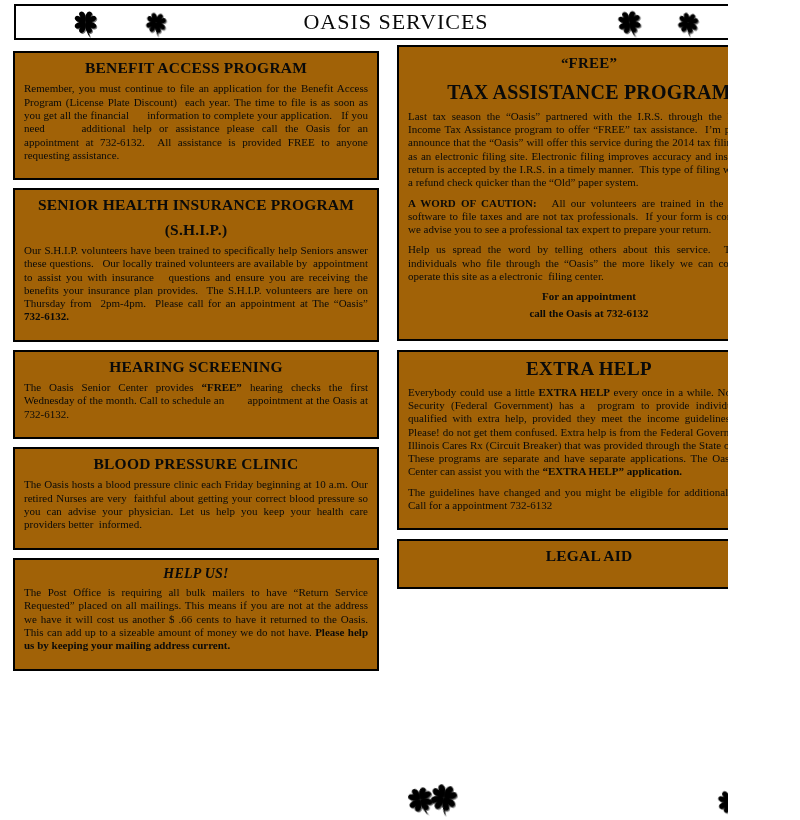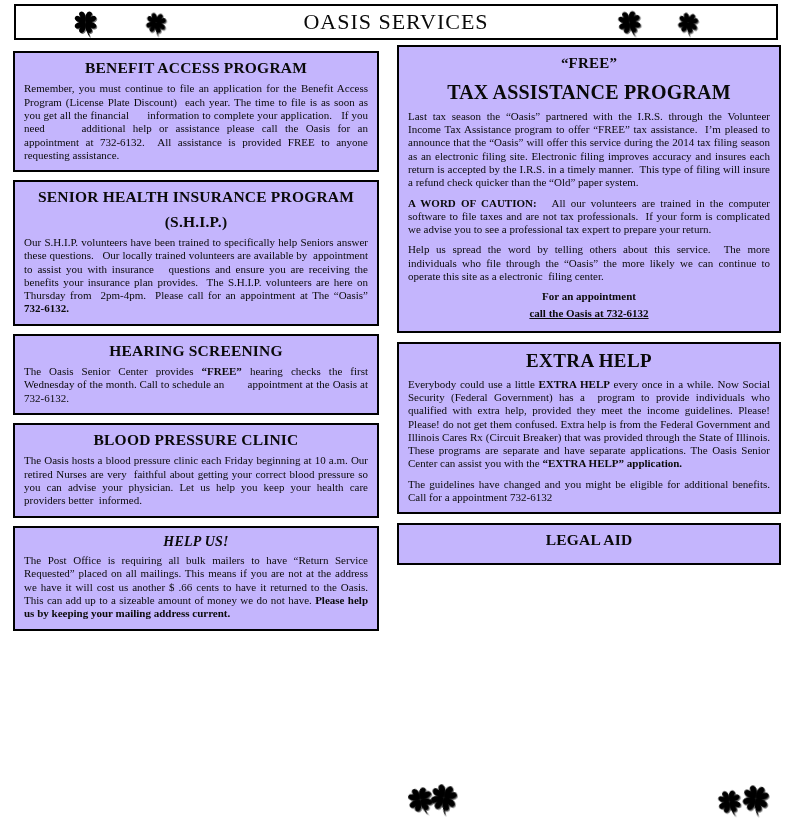--- a/index.html
+++ b/index.html
@@ -1,17 +1,17 @@
 <!DOCTYPE html>
 <html><head>
 <meta charset="utf-8">
 <style>
   html,body { margin:0; padding:0; background:#ffffff; }
   .page {
-    position:relative; width:800px; height:820px; overflow:hidden;
+    position:relative; width:728px; height:820px; overflow:hidden;
     background:#ffffff; font-family:"Liberation Serif", serif; color:#0a0a0a;
   }
 
   
   .masthead {
     position:absolute; left:14px; top:4px; width:760px; height:32px;
     border:2px solid #000;
   }
   .masthead h1 {
     margin:0; text-align:center; font-size:22px; font-weight:500;
@@ -21,41 +21,41 @@
 
   .mast-c1 { left:56px;  top:2px; width:27px; height:31px; }
   .mast-c2 { left:128px; top:4px; width:24px; height:28px; transform:rotate(8deg); }
   .mast-c3 { left:600px; top:2px; width:27px; height:31px; transform:rotate(-6deg); }
   .mast-c4 { left:660px; top:4px; width:24px; height:28px; transform:rotate(10deg); }
 
   
   .col-left  { position:absolute; left:13px;  top:51px; width:366px; }
   .col-right { position:absolute; left:397px; top:45px; width:384px; }
 
-  .box { border:2px solid #000; background:#c4b5fd; padding:3px 9px 8px; margin-bottom:8px; }
+  .box { border:2px solid #000; background:#a16207; padding:3px 9px 16px; margin-bottom:8px; }
   .col-right .box { margin-bottom:9px; }
 
   .box h2 {
     margin:2px 0 5px; text-align:center; font-size:15.5px; font-weight:bold;
     letter-spacing:0.2px; line-height:1.25;
   }
   .box h2.sub { margin-top:1px; }
   .box h2.big { font-size:19px; letter-spacing:0.4px; }
   .box h2.mid { font-size:20px; }
   .box h2.small { font-size:14px; margin-bottom:4px;font-style:italic; }
   .box h2.freeq { font-size:15px; margin:4px 0 7px; }
 
   .box p {
     margin:0 0 7px; font-size:11px; line-height:1.21; text-align:justify;
     white-space:pre-wrap;
   }
   .box p:last-child { margin-bottom:0; }
   .box p.bold { font-weight:bold; }
   .box p.center { text-align:center; font-weight:bold; white-space:normal; margin:7px 0 3px; }
-  .box p.center.last { margin-top:2px;text-decoration:underline; }
+  .box p.center.last { margin-top:2px; }
 
   
   .bot-c1 { left:406px; top:784px; width:29px; height:34px; transform:rotate(-10deg); }
   .bot-c2 { left:428px; top:781px; width:31px; height:36px; transform:rotate(12deg); }
   .bot-c3 { left:716px; top:787px; width:27px; height:32px; transform:rotate(-6deg); }
   .bot-c4 { left:740px; top:782px; width:31px; height:36px; transform:rotate(9deg); }
 </style>
 </head>
 <body>
 

